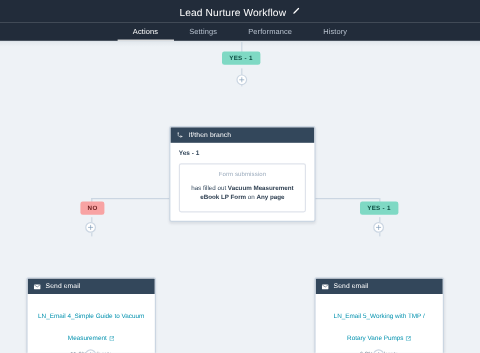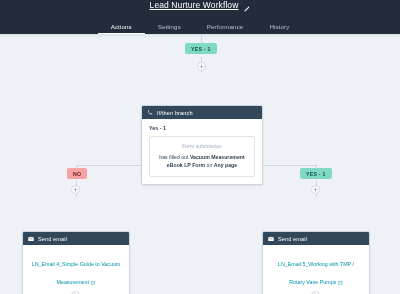--- a/index.html
+++ b/index.html
@@ -7,22 +7,22 @@
     width: 400px; height: 294px;
     font-family: "Liberation Sans", sans-serif;
     background: #eef2f5;
     overflow: hidden;
   }
   #app { position: relative; width: 400px; height: 294px; overflow: hidden; }
 
   
   .topbar {
     height: 19px; background: #222c3a; color: #fff;
-    display: flex; justify-content: center;
-    position: relative; z-index: 30; text-decoration: underline;
+    display: flex; align-items: center; justify-content: center;
+    position: relative; z-index: 30;
   }
   .wf-title { font-size: 8.5px; letter-spacing: .1px; color: #ffffff; }
   .pencil-icon { margin-left: 5px; display: inline-flex; align-items: center; }
   .pencil-icon svg { display: block; }
 
   
   .tabbar {
     height: 15px; background: #222c3a;
     display: flex; align-items: flex-end; justify-content: center;
     gap: 0px; position: relative; z-index: 30;

